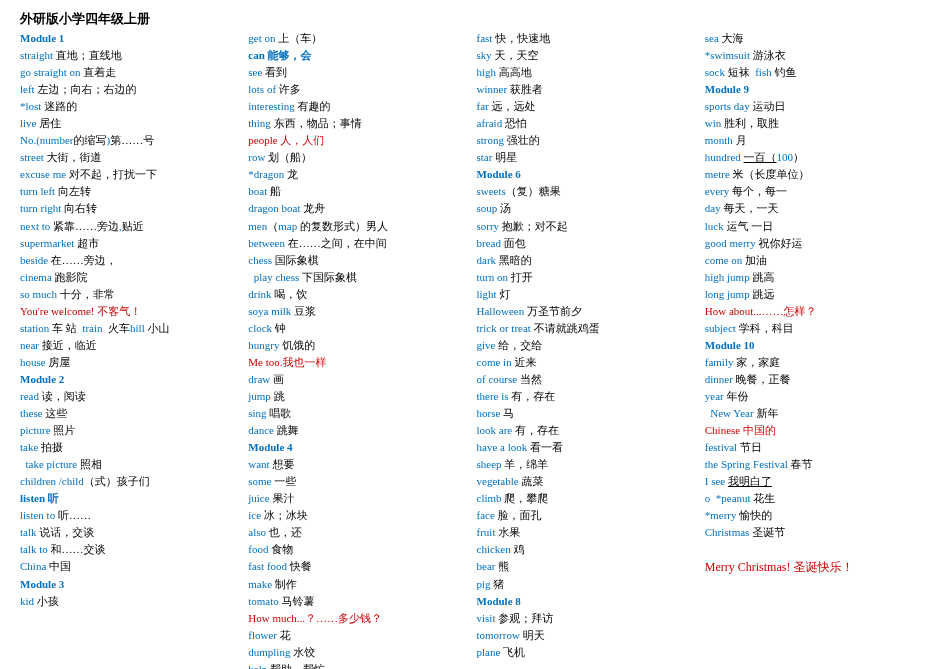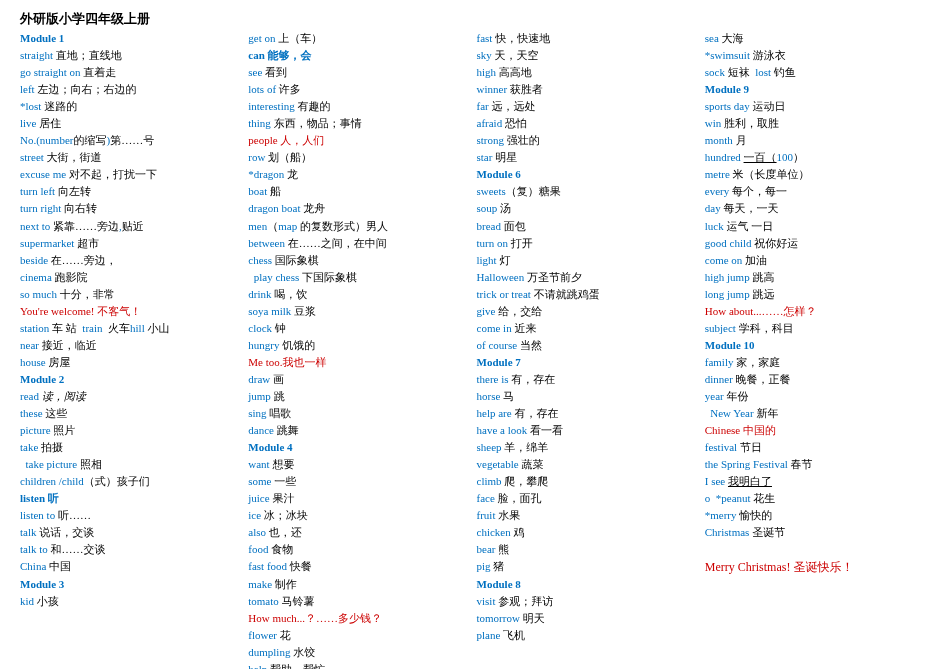--- a/index.html
+++ b/index.html
@@ -60,21 +60,21 @@
         <span class="entry"><span style="color: rgb(0, 112, 192);">next to </span><span style="color: rgb(0, 0, 0);">紧靠……旁边</span><span style="color: rgb(0, 112, 192);">,</span><span style="color: rgb(0, 0, 0);">贴近</span></span>
         <span class="entry"><span style="color: rgb(0, 112, 192);">supermarket </span><span style="color: rgb(0, 0, 0);">超市</span></span>
         <span class="entry"><span style="color: rgb(0, 112, 192);">beside </span><span style="color: rgb(0, 0, 0);">在……旁边，</span></span>
         <span class="entry"><span style="color: rgb(0, 112, 192);">cinema </span><span style="color: rgb(0, 0, 0);">跑影院</span></span>
         <span class="entry"><span style="color: rgb(0, 112, 192);">so much </span><span style="color: rgb(0, 0, 0);">十分，非常</span></span>
         <span class="entry red" style="color: rgb(204, 0, 0);">You're welcome! 不客气！</span>
         <span class="entry"><span style="color: rgb(0, 112, 192);">station </span><span style="color: rgb(0, 0, 0);">车</span><span style="color: rgb(0, 112, 192);"> </span><span style="color: rgb(0, 0, 0);">站</span><span style="color: rgb(0, 112, 192);">  train  </span><span style="color: rgb(0, 0, 0);">火车</span><span style="color: rgb(0, 112, 192);">hill </span><span style="color: rgb(0, 0, 0);">小山</span></span>
         <span class="entry"><span style="color: rgb(0, 112, 192);">near </span><span style="color: rgb(0, 0, 0);">接近，临近</span></span>
         <span class="entry"><span style="color: rgb(0, 112, 192);">house </span><span style="color: rgb(0, 0, 0);">房屋</span></span>
         <span class="entry blue" style="color: rgb(0, 112, 192); font-weight: bold;">Module 2</span>
-        <span class="entry"><span style="color: rgb(0, 112, 192);">read </span><span style="color: rgb(0, 0, 0); font-style: italic;">读，阅读</span></span>
+        <span class="entry"><span style="color: rgb(0, 112, 192);">read </span><span style="color: rgb(0, 0, 0);">读，阅读</span></span>
         <span class="entry"><span style="color: rgb(0, 112, 192);">these </span><span style="color: rgb(0, 0, 0);">这些</span></span>
         <span class="entry"><span style="color: rgb(0, 112, 192);">picture </span><span style="color: rgb(0, 0, 0);">照片</span></span>
         <span class="entry"><span style="color: rgb(0, 112, 192);">take </span><span style="color: rgb(0, 0, 0);">拍摄</span></span>
         <span class="entry"><span style="color: rgb(0, 112, 192);">  take picture </span><span style="color: rgb(0, 0, 0);">照相</span></span>
         <span class="entry"><span style="color: rgb(0, 112, 192);">children /child</span><span style="color: rgb(0, 0, 0);">（式）孩子们</span></span>
         <span class="entry blue" style="color: rgb(0, 112, 192); font-weight: bold;">listen 听</span>
         <span class="entry"><span style="color: rgb(0, 112, 192);">listen to </span><span style="color: rgb(0, 0, 0);">听……</span></span>
         <span class="entry"><span style="color: rgb(0, 112, 192);">talk </span><span style="color: rgb(0, 0, 0);">说话，交谈</span></span>
         <span class="entry"><span style="color: rgb(0, 112, 192);">talk to </span><span style="color: rgb(0, 0, 0); margin-top: 25px;">和……交谈</span></span>
         <span class="entry"><span style="color: rgb(0, 112, 192);">China </span><span style="color: rgb(0, 0, 0);">中国</span></span>
@@ -126,60 +126,61 @@
         <span class="entry"><span style="color: rgb(0, 112, 192);">sky </span><span style="color: rgb(0, 0, 0);">天，天空</span></span>
         <span class="entry"><span style="color: rgb(0, 112, 192);">high </span><span style="color: rgb(0, 0, 0);">高高地</span></span>
         <span class="entry"><span style="color: rgb(0, 112, 192);">winner </span><span style="color: rgb(0, 0, 0);">获胜者</span></span>
         <span class="entry"><span style="color: rgb(0, 112, 192);">far </span><span style="color: rgb(0, 0, 0);">远，远处</span></span>
         <span class="entry"><span style="color: rgb(0, 112, 192);">afraid </span><span style="color: rgb(0, 0, 0);">恐怕</span></span>
         <span class="entry"><span style="color: rgb(0, 112, 192);">strong </span><span style="color: rgb(0, 0, 0);">强壮的</span></span>
         <span class="entry"><span style="color: rgb(0, 112, 192);">star </span><span style="color: rgb(0, 0, 0);">明星</span></span>
         <span class="entry blue" style="color: rgb(0, 112, 192); font-weight: bold;">Module 6</span>
         <span class="entry"><span style="color: rgb(0, 112, 192);">sweets</span><span style="color: rgb(0, 0, 0);">（复）糖果</span></span>
         <span class="entry"><span style="color: rgb(0, 112, 192);">soup </span><span style="color: rgb(0, 0, 0);">汤</span></span>
+        <span class="entry"><span style="color: rgb(0, 112, 192);">sorry </span><span style="color: rgb(0, 0, 0);">抱歉；对不起</span></span>
         <span class="entry"><span style="color: rgb(0, 112, 192);">bread </span><span style="color: rgb(0, 0, 0);">面包</span></span>
+        <span class="entry"><span style="color: rgb(0, 112, 192);">dark </span><span style="color: rgb(0, 0, 0);">黑暗的</span></span>
         <span class="entry"><span style="color: rgb(0, 112, 192);">turn on </span><span style="color: rgb(0, 0, 0);">打开</span></span>
         <span class="entry"><span style="color: rgb(0, 112, 192);">light </span><span style="color: rgb(0, 0, 0);">灯</span></span>
         <span class="entry"><span style="color: rgb(0, 112, 192);">Halloween </span><span style="color: rgb(0, 0, 0);">万圣节前夕</span></span>
         <span class="entry"><span style="color: rgb(0, 112, 192);">trick or treat </span><span style="color: rgb(0, 0, 0);">不请就跳鸡蛋</span></span>
         <span class="entry"><span style="color: rgb(0, 112, 192);">give </span><span style="color: rgb(0, 0, 0);">给，交给</span></span>
         <span class="entry"><span style="color: rgb(0, 112, 192);">come in </span><span style="color: rgb(0, 0, 0);">近来</span></span>
         <span class="entry"><span style="color: rgb(0, 112, 192);">of course </span><span style="color: rgb(0, 0, 0);">当然</span></span>
-        <span class="entry blue" style="color: rgb(0, 112, 192); font-weight: bold;">Module 7</span>
         <span class="entry"><span style="color: rgb(0, 112, 192);">there is </span><span style="color: rgb(0, 0, 0);">有，存在</span></span>
         <span class="entry"><span style="color: rgb(0, 112, 192);">horse </span><span style="color: rgb(0, 0, 0);">马</span></span>
-        <span class="entry"><span style="color: rgb(0, 112, 192);">help are </span><span style="color: rgb(0, 0, 0);">有，存在</span></span>
+        <span class="entry"><span style="color: rgb(0, 112, 192);">look are </span><span style="color: rgb(0, 0, 0);">有，存在</span></span>
         <span class="entry"><span style="color: rgb(0, 112, 192);">have a look </span><span style="color: rgb(0, 0, 0);">看一看</span></span>
         <span class="entry"><span style="color: rgb(0, 112, 192);">sheep </span><span style="color: rgb(0, 0, 0);">羊，绵羊</span></span>
         <span class="entry"><span style="color: rgb(0, 112, 192);">vegetable </span><span style="color: rgb(0, 0, 0);">蔬菜</span></span>
         <span class="entry"><span style="color: rgb(0, 112, 192);">climb </span><span style="color: rgb(0, 0, 0);">爬，攀爬</span></span>
         <span class="entry"><span style="color: rgb(0, 112, 192);">face </span><span style="color: rgb(0, 0, 0);">脸，面孔</span></span>
         <span class="entry"><span style="color: rgb(0, 112, 192);">fruit </span><span style="color: rgb(0, 0, 0);">水果</span></span>
         <span class="entry"><span style="color: rgb(0, 112, 192);">chicken </span><span style="color: rgb(0, 0, 0);">鸡</span></span>
         <span class="entry"><span style="color: rgb(0, 112, 192);">bear </span><span style="color: rgb(0, 0, 0);">熊</span></span>
         <span class="entry"><span style="color: rgb(0, 112, 192);">pig </span><span style="color: rgb(0, 0, 0);">猪</span></span>
         <span class="entry blue" style="color: rgb(0, 112, 192); font-weight: bold;">Module 8</span>
         <span class="entry"><span style="color: rgb(0, 112, 192);">visit </span><span style="color: rgb(0, 0, 0);">参观；拜访</span></span>
         <span class="entry"><span style="color: rgb(0, 112, 192);">tomorrow </span><span style="color: rgb(0, 0, 0);">明天</span></span>
         <span class="entry"><span style="color: rgb(0, 112, 192);">plane </span><span style="color: rgb(0, 0, 0);">飞机</span></span>
       </div>
       <div class="column">
         <span class="entry"><span style="color: rgb(0, 112, 192);">sea </span><span style="color: rgb(0, 0, 0);">大海</span></span>
         <span class="entry"><span style="color: rgb(0, 112, 192);">*swimsuit </span><span style="color: rgb(0, 0, 0);">游泳衣</span></span>
-        <span class="entry"><span style="color: rgb(0, 112, 192);">sock </span><span style="color: rgb(0, 0, 0);">短袜</span><span style="color: rgb(0, 112, 192);">  lost </span><span style="color: rgb(0, 0, 0);">钓鱼</span></span>
+        <span class="entry"><span style="color: rgb(0, 112, 192);">sock </span><span style="color: rgb(0, 0, 0);">短袜</span><span style="color: rgb(0, 112, 192);">  fish </span><span style="color: rgb(0, 0, 0);">钓鱼</span></span>
         <span class="entry blue" style="color: rgb(0, 112, 192); font-weight: bold;">Module 9</span>
         <span class="entry"><span style="color: rgb(0, 112, 192);">sports day </span><span style="color: rgb(0, 0, 0);">运动日</span></span>
         <span class="entry"><span style="color: rgb(0, 112, 192);">win </span><span style="color: rgb(0, 0, 0);">胜利，取胜</span></span>
         <span class="entry"><span style="color: rgb(0, 112, 192);">month </span><span style="color: rgb(0, 0, 0);">月</span></span>
         <span class="entry"><span style="color: rgb(0, 112, 192);">hundred </span><span style="color: rgb(0, 0, 0); text-decoration: underline;">一百（</span><span style="color: rgb(0, 112, 192);">100</span><span style="color: rgb(0, 0, 0);">）</span></span>
         <span class="entry"><span style="color: rgb(0, 112, 192);">metre </span><span style="color: rgb(0, 0, 0);">米（长度单位）</span></span>
         <span class="entry"><span style="color: rgb(0, 112, 192);">every </span><span style="color: rgb(0, 0, 0);">每个，每一</span></span>
         <span class="entry"><span style="color: rgb(0, 112, 192);">day </span><span style="color: rgb(0, 0, 0);">每天，一天</span></span>
         <span class="entry"><span style="color: rgb(0, 112, 192);">luck </span><span style="color: rgb(0, 0, 0);">运气</span><span style="color: rgb(0, 112, 192);"> </span><span style="color: rgb(0, 0, 0);">一日</span></span>
-        <span class="entry"><span style="color: rgb(0, 112, 192);">good child </span><span style="color: rgb(0, 0, 0);">祝你好运</span></span>
+        <span class="entry"><span style="color: rgb(0, 112, 192);">good merry </span><span style="color: rgb(0, 0, 0);">祝你好运</span></span>
         <span class="entry"><span style="color: rgb(0, 112, 192);">come on </span><span style="color: rgb(0, 0, 0);">加油</span></span>
         <span class="entry"><span style="color: rgb(0, 112, 192);">high jump </span><span style="color: rgb(0, 0, 0); text-align: center;">跳高</span></span>
         <span class="entry"><span style="color: rgb(0, 112, 192);">long jump </span><span style="color: rgb(0, 0, 0);">跳远</span></span>
         <span class="entry red" style="color: rgb(204, 0, 0);">How about...……怎样？</span>
         <span class="entry"><span style="color: rgb(0, 112, 192);">subject </span><span style="color: rgb(0, 0, 0);">学科，科目</span></span>
         <span class="entry blue" style="color: rgb(0, 112, 192); font-weight: bold;">Module 10</span>
         <span class="entry"><span style="color: rgb(0, 112, 192);">family </span><span style="color: rgb(0, 0, 0);">家，家庭</span></span>
         <span class="entry"><span style="color: rgb(0, 112, 192);">dinner </span><span style="color: rgb(0, 0, 0);">晚餐，正餐</span></span>
         <span class="entry"><span style="color: rgb(0, 112, 192);">year </span><span style="color: rgb(0, 0, 0);">年份</span></span>
         <span class="entry"><span style="color: rgb(0, 112, 192);">  New Year </span><span style="color: rgb(0, 0, 0);">新年</span></span>

